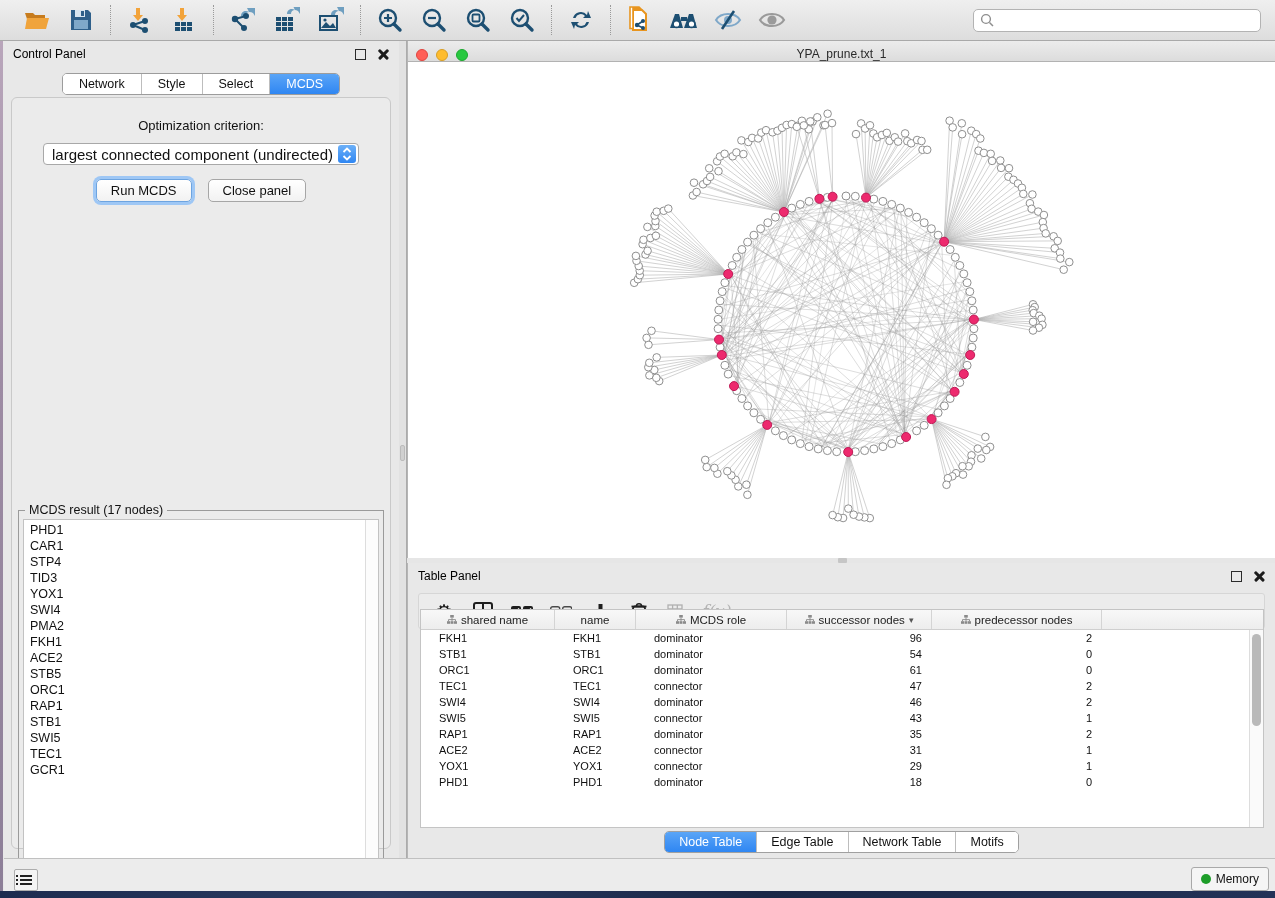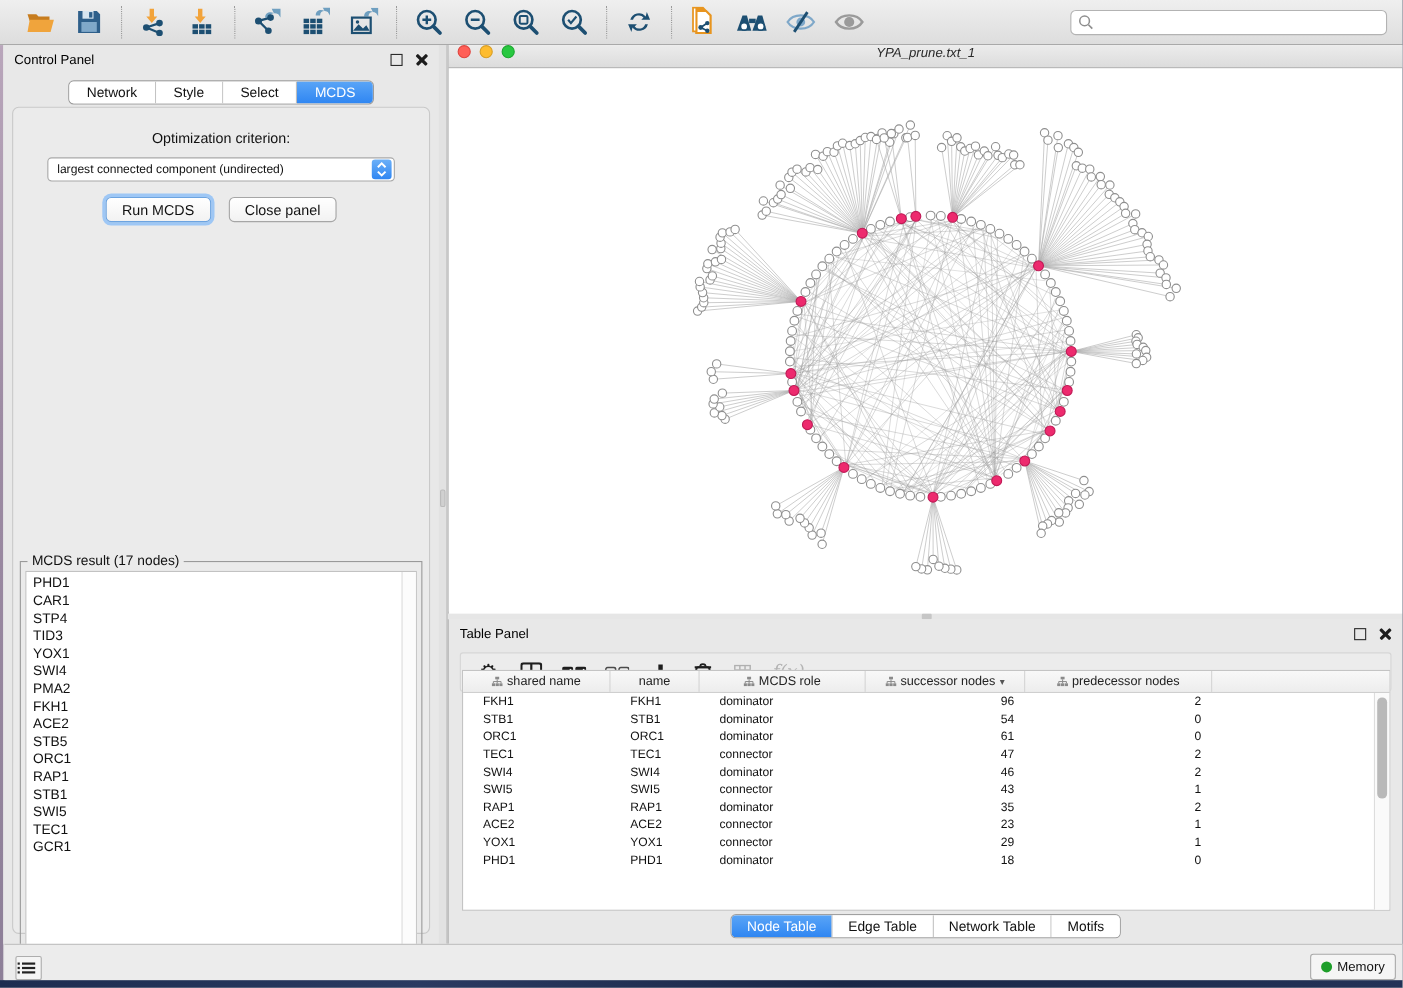--- a/index.html
+++ b/index.html
@@ -39,21 +39,21 @@
   .seg { display:flex; border:1px solid #9c9c9c; border-radius:5px; overflow:hidden; background:#fff; }
   .seg-tab { padding:3px 16px; font-size:12.5px; color:#111; background:#fff; border-right:1px solid #bdbdbd; cursor:pointer; }
   .seg-tab:last-child { border-right:none; }
   .seg-tab.active { background:linear-gradient(#5aa5f7,#2f86f2); color:#fff; }
 
   .inner-panel { position:absolute; left:8px; top:56px; width:380px; height:752px;
     background:#ebebeb; border:1px solid #c9c9c9; border-radius:6px; }
   .opt-label { text-align:center; margin-top:20px; font-size:13px; color:#111; }
   .opt-select { margin:10px auto 0; width:316px; height:22px; background:#fff; border:1px solid #a8a8a8;
     border-radius:4px; display:flex; align-items:center; cursor:pointer; }
-  .opt-select .val { flex:1; font-size:11px; padding-left:8px; color:#111; white-space:nowrap; }
+  .opt-select .val { flex:1; font-size:15px; padding-left:8px; color:#111; white-space:nowrap; }
   .opt-stepper { width:18px; height:18px; margin-right:2px; border-radius:3px;
     background:linear-gradient(#6cb0f8,#2f86f2); display:flex; flex-direction:column; align-items:center; justify-content:center; gap:1px; }
   .opt-stepper svg { display:block; }
   .btn-row { display:flex; justify-content:center; gap:16px; margin-top:14px; }
   .mac-btn { font-size:13px; font-family:"Liberation Sans",sans-serif; color:#111; background:linear-gradient(#ffffff,#f2f2f2);
     border:1px solid #a6a6a6; border-radius:5px; padding:3px 14px; cursor:pointer; }
   .mac-btn.focused { box-shadow:0 0 0 3px #9ec7f5; border-color:#6da4e0; }
 
   .result-group { position:absolute; left:6px; top:412px; width:366px; height:370px;
     border:1px solid #9a9a9a; }
@@ -66,21 +66,21 @@
   
   .vsplit { position:absolute; left:399px; top:41px; width:8px; height:817px; background:#e2e2e2; border-right:1px solid #ababab; }
   .vsplit .handle { position:absolute; left:1px; top:404px; width:5px; height:16px; background:#d0d0d0; border:1px solid #bbb; border-radius:2px; }
   .hsplit { position:absolute; left:407px; top:558px; width:868px; height:5px; background:#e6e6e6; }
   .hsplit .handle { position:absolute; left:431px; top:0; width:9px; height:5px; background:#c6c6c6; border-radius:1px; }
 
   
   .net-window { position:absolute; left:407px; top:41px; width:868px; height:517px; background:#fff;
     border-left:1px solid #b5b5b5; }
   .net-titlebar { height:21px; background:linear-gradient(#ececec,#dcdcdc); border-bottom:1px solid #b2b2b2;
-    display:flex; align-items:flex-start; padding:0 8px; position:relative;font-style:italic; }
+    display:flex; align-items:flex-end; padding:0 8px; position:relative; }
   .traffic { display:flex; gap:8px; }
   .traffic span { width:12px; height:12px; border-radius:50%; display:block; }
   .tl-red { background:#ff5f57; border:1px solid #e0443e; }
   .tl-yellow { background:#febc2e; border:1px solid #d89e24; }
   .tl-green { background:#28c840; border:1px solid #1ba82f; }
   .net-title { position:absolute; left:0; right:0; text-align:center; font-size:12px; color:#2a2a2a; pointer-events:none; }
   .net-canvas { width:866px; height:494px; background:#fff; }
 
   
   .table-panel { position:absolute; left:407px; top:563px; width:868px; height:295px; background:#e8e8e8; border-left:1px solid #b5b5b5; }
@@ -1159,21 +1159,21 @@
             <div class="gc" style="width: 134px; padding-left: 18px;">RAP1</div>
             <div class="gc" style="width: 81px; padding-left: 18px;">RAP1</div>
             <div class="gc" style="width: 151px; padding-left: 18px;">dominator</div>
             <div class="gc num" style="width: 145px;">35</div>
             <div class="gc num" style="width: 170px;">2</div>
           </div>
           <div class="grid-row">
             <div class="gc" style="width: 134px; padding-left: 18px;">ACE2</div>
             <div class="gc" style="width: 81px; padding-left: 18px;">ACE2</div>
             <div class="gc" style="width: 151px; padding-left: 18px;">connector</div>
-            <div class="gc num" style="width: 145px;">23</div>
+            <div class="gc num" style="width: 145px;">31</div>
             <div class="gc num" style="width: 170px;">1</div>
           </div>
           <div class="grid-row">
             <div class="gc" style="width: 134px; padding-left: 18px;">YOX1</div>
             <div class="gc" style="width: 81px; padding-left: 18px;">YOX1</div>
             <div class="gc" style="width: 151px; padding-left: 18px;">connector</div>
             <div class="gc num" style="width: 145px;">29</div>
             <div class="gc num" style="width: 170px;">1</div>
           </div>
           <div class="grid-row">

